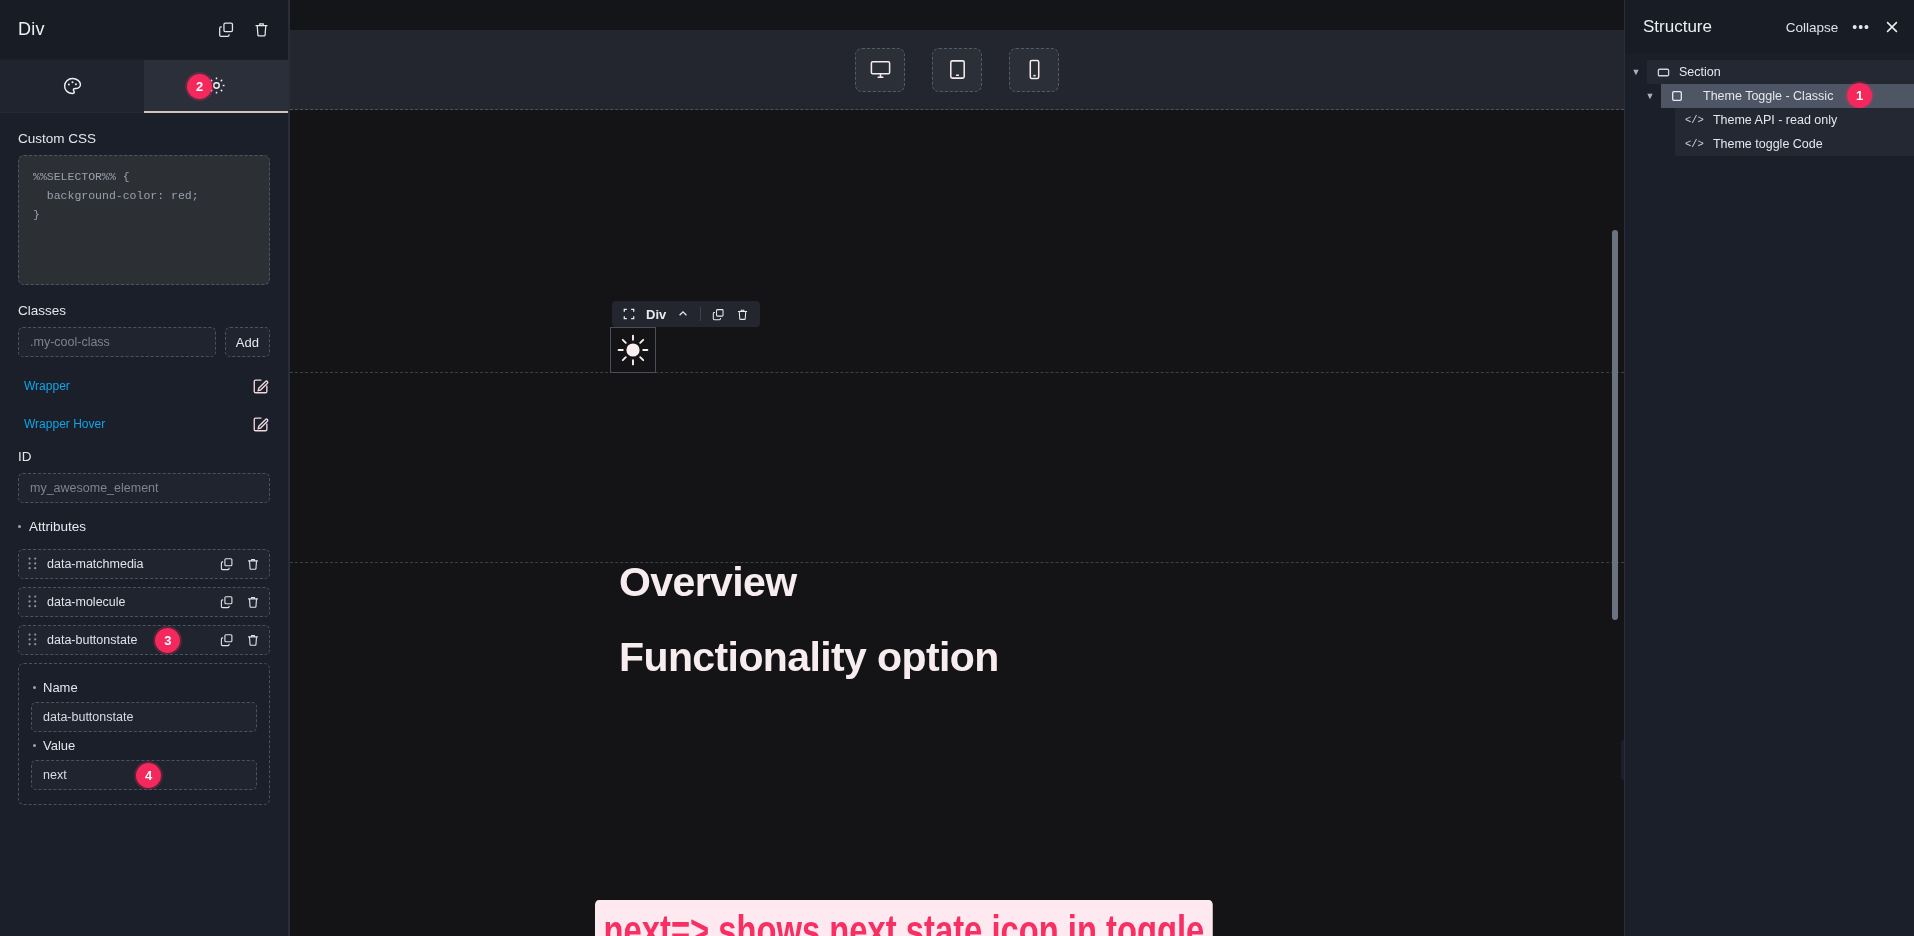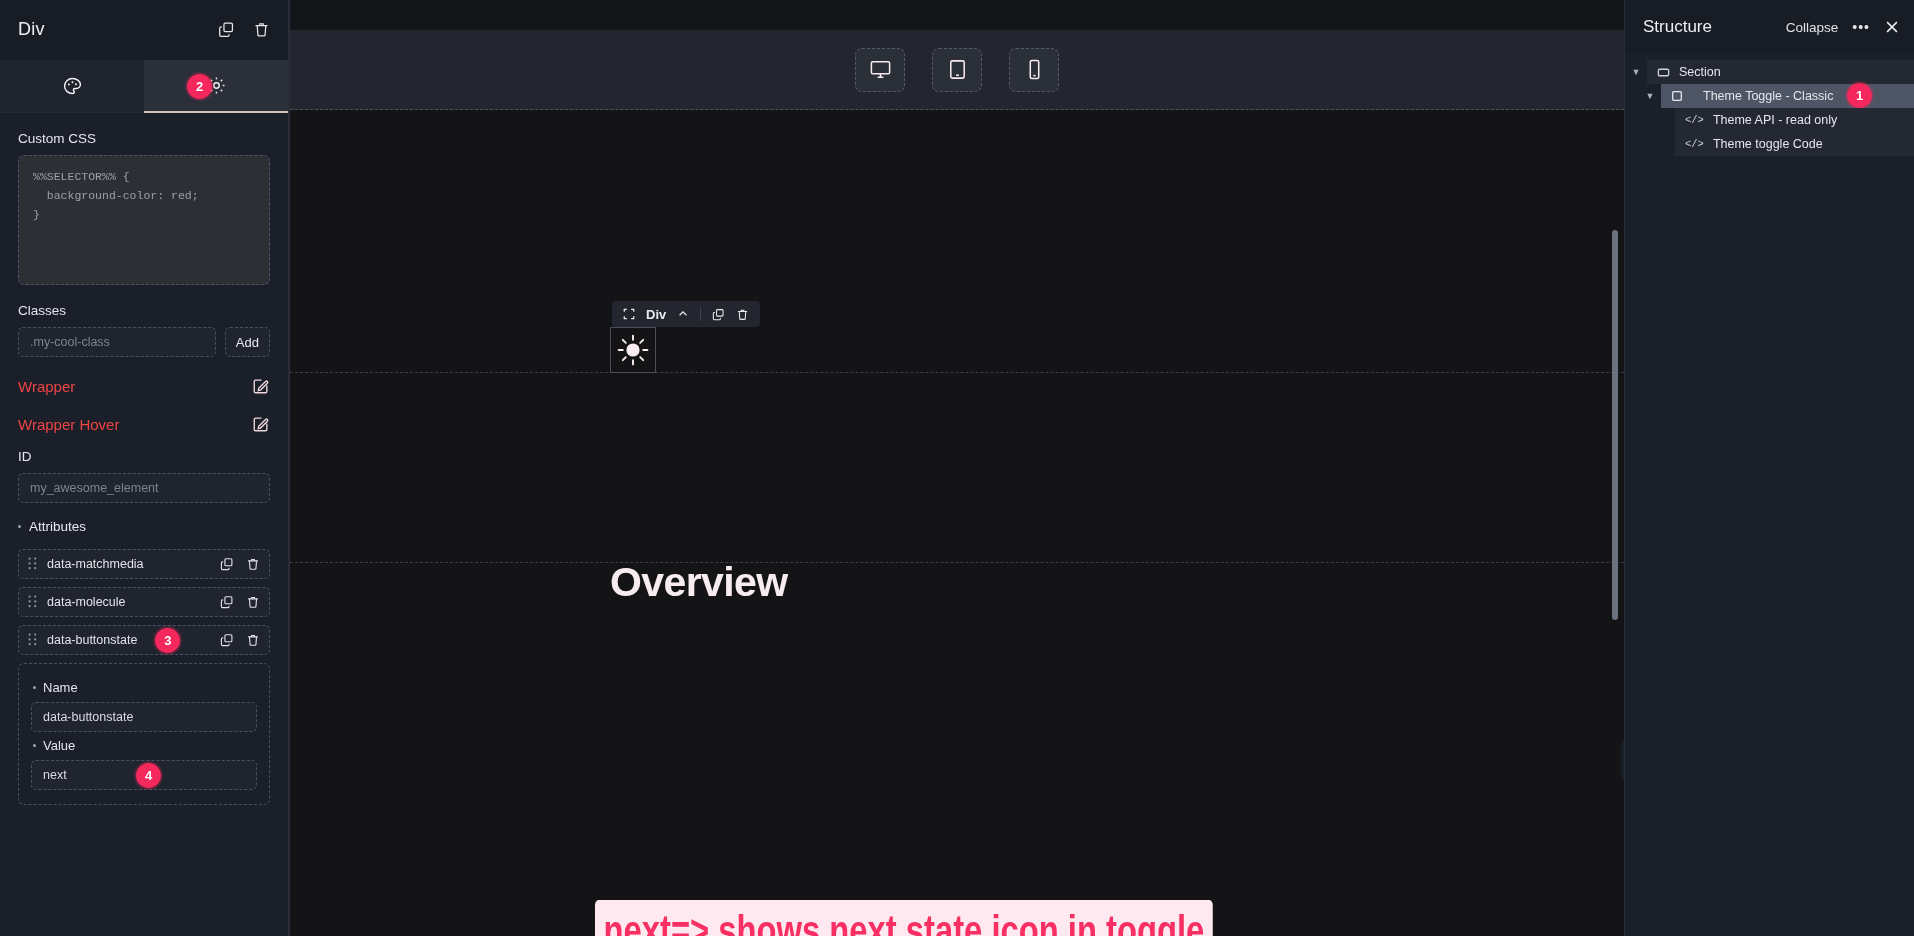--- a/index.html
+++ b/index.html
@@ -84,21 +84,21 @@
     height: 30px; min-width: 43px; padding: 0 10px;
     border-radius: 5px; background: #20242e; border: 1px dashed #49525f;
     color: #e6e9ee; font-size: 13px;
     display: flex; align-items: center; justify-content: center; cursor: pointer;
   }
 
   .linkrow {
     display: flex; align-items: center; justify-content: space-between;
     margin-top: 20px; margin-bottom: 2px;
   }
-  .linkrow .lbl { color: #ef4444; font-size: 15px; }
+  .linkrow .lbl { color: #0ea5e9; font-size: 12px; margin-left: 6px; }
   .edit-ico { cursor: pointer; }
 
   .attr-group { margin-top: 6px; }
   .attr-item {
     height: 30px; margin-bottom: 8px;
     background: #20242e; border: 1px dashed #49525f; border-radius: 5px;
     display: flex; align-items: center; padding: 0 9px; gap: 10px;
     position: relative;
   }
   .grip { color: #8d95a2; letter-spacing: -1px; line-height: 8px; font-size: 9px; }
@@ -144,21 +144,21 @@
   }
   .el-toolbar .sep { width: 1px; height: 14px; background: #3d424c; }
   .sun-box {
     position: absolute; left: 320px; top: 217px;
     width: 46px; height: 46px; border: 1px solid #4a4f59;
     display: flex; align-items: center; justify-content: center;
     z-index: 5;
   }
   .dash-line { position: absolute; left: 0; right: 0; border-top: 1px dashed #3a3f49; }
 
-  .hero { position: absolute; left: 320px; top: 452px; }
+  .hero { position: absolute; left: 329px; top: 452px; }
   .hero h1 {
     color: #f7ecee; font-size: 41px; font-weight: 700; letter-spacing: -.6px;
     line-height: 1.0; margin-bottom: 34px;
   }
   .hero h2 {
     color: #f7ecee; font-size: 41px; font-weight: 700; letter-spacing: -.6px;
     line-height: 1.0;
   }
 
   .note {
@@ -477,20 +477,21 @@
         <span class="ico">
           <svg width="34" height="34" viewBox="0 0 34 34" fill="none" stroke="#fbeef0" stroke-width="1.9" stroke-linecap="round">
             <circle cx="17" cy="17" r="6.6" fill="#fbeef0" stroke="none"></circle>
             <path d="M17 2.6v4.2M17 27.2v4.2M2.6 17h4.2M27.2 17h4.2M6.8 6.8l3 3M24.2 24.2l3 3M27.2 6.8l-3 3M9.8 24.2l-3 3"></path>
           </svg>
         </span>
       </div>
 
       <div class="hero">
         <h1>Overview</h1>
+        <h2>Functionality option</h2>
       </div>
 
       <div class="note note-1">next=&gt; shows next state icon in toggle</div>
 
       <div class="canvas-vscroll"></div>
 
       <div class="drag-handle">
         
         
         

